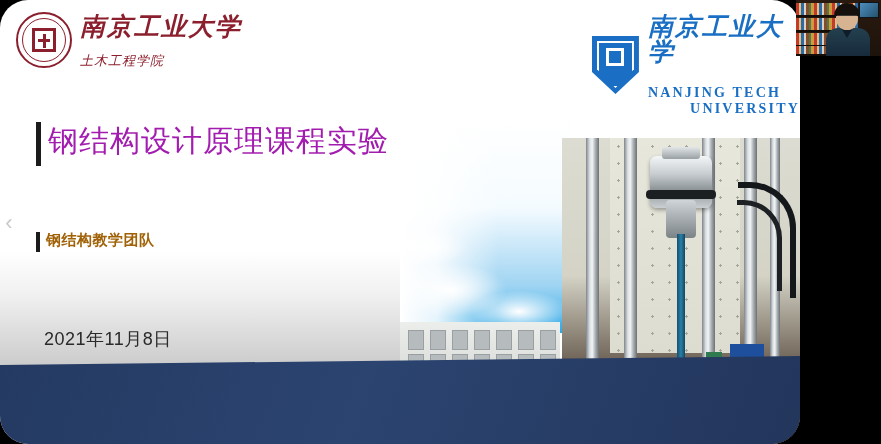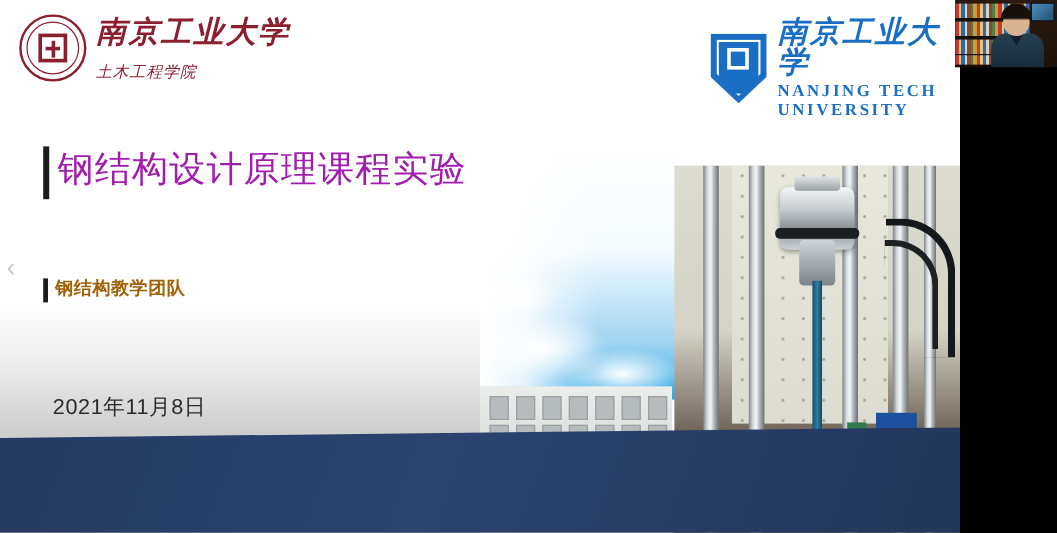--- a/index.html
+++ b/index.html
@@ -3,21 +3,21 @@
 <meta charset="utf-8">
 <style>
   html,body{margin:0;padding:0;background:#000;}
   body{width:881px;height:444px;overflow:hidden;
        font-family:"Liberation Sans","DejaVu Sans",sans-serif;}
 
   #screen{position:relative;width:881px;height:444px;background:#000;overflow:hidden;}
 
   
   #slide{position:absolute;left:0;top:0;width:800px;height:444px;
-         background:#ffffff;overflow:hidden;}
+         background:#ffffff;overflow:hidden;border-radius:28px;}
 
   
   .slide-wash{position:absolute;left:0;top:250px;width:560px;height:120px;
               background:linear-gradient(180deg,#ffffff 0%,#f2f2f2 35%,#c9c9c9 100%);}
 
   
   .logo-left{position:absolute;left:16px;top:12px;display:flex;align-items:center;gap:8px;}
   .seal{width:56px;height:56px;border-radius:50%;border:2px solid #8c1f2d;
         display:flex;align-items:center;justify-content:center;position:relative;
         background:#fff;box-sizing:border-box;}
@@ -42,22 +42,22 @@
   .shield::before{content:"";position:absolute;left:5px;top:5px;right:5px;bottom:6px;
         border:2px solid #ffffff;
         clip-path:polygon(0 0,100% 0,100% 60%,50% 100%,0 60%);}
   .shield-core{position:absolute;left:50%;top:12px;margin-left:-9px;width:18px;height:18px;
         border:3px solid #fff;box-sizing:border-box;}
   .logo-right-text{display:flex;flex-direction:column;line-height:1;}
   .cn-name-blue{font-family:"DejaVu Serif","Liberation Serif",serif;
         font-size:25px;font-weight:700;color:#1a6fc4;letter-spacing:2px;font-style:italic;}
   .en-line1,.en-line2{font-family:"Liberation Serif","DejaVu Serif",serif;
         font-size:14px;font-weight:700;color:#1a6fc4;letter-spacing:2.2px;}
-  .en-line1{margin-top:6px;}
-  .en-line2{margin-top:2px;}
+  .en-line1{margin-top:22px;}
+  .en-line2{margin-top:2px;text-align:right;}
 
   
   .photo{position:absolute;overflow:hidden;}
 
   
   #photo-sky{left:400px;top:118px;width:170px;height:215px;
     background:
       radial-gradient(ellipse 80px 38px at 30% 80%,#ffffff 0%,rgba(255,255,255,0) 70%),
       radial-gradient(ellipse 70px 30px at 70% 90%,#ffffff 0%,rgba(255,255,255,0) 70%),
       radial-gradient(ellipse 60px 26px at 15% 60%,#ffffff 0%,rgba(255,255,255,0) 70%),

